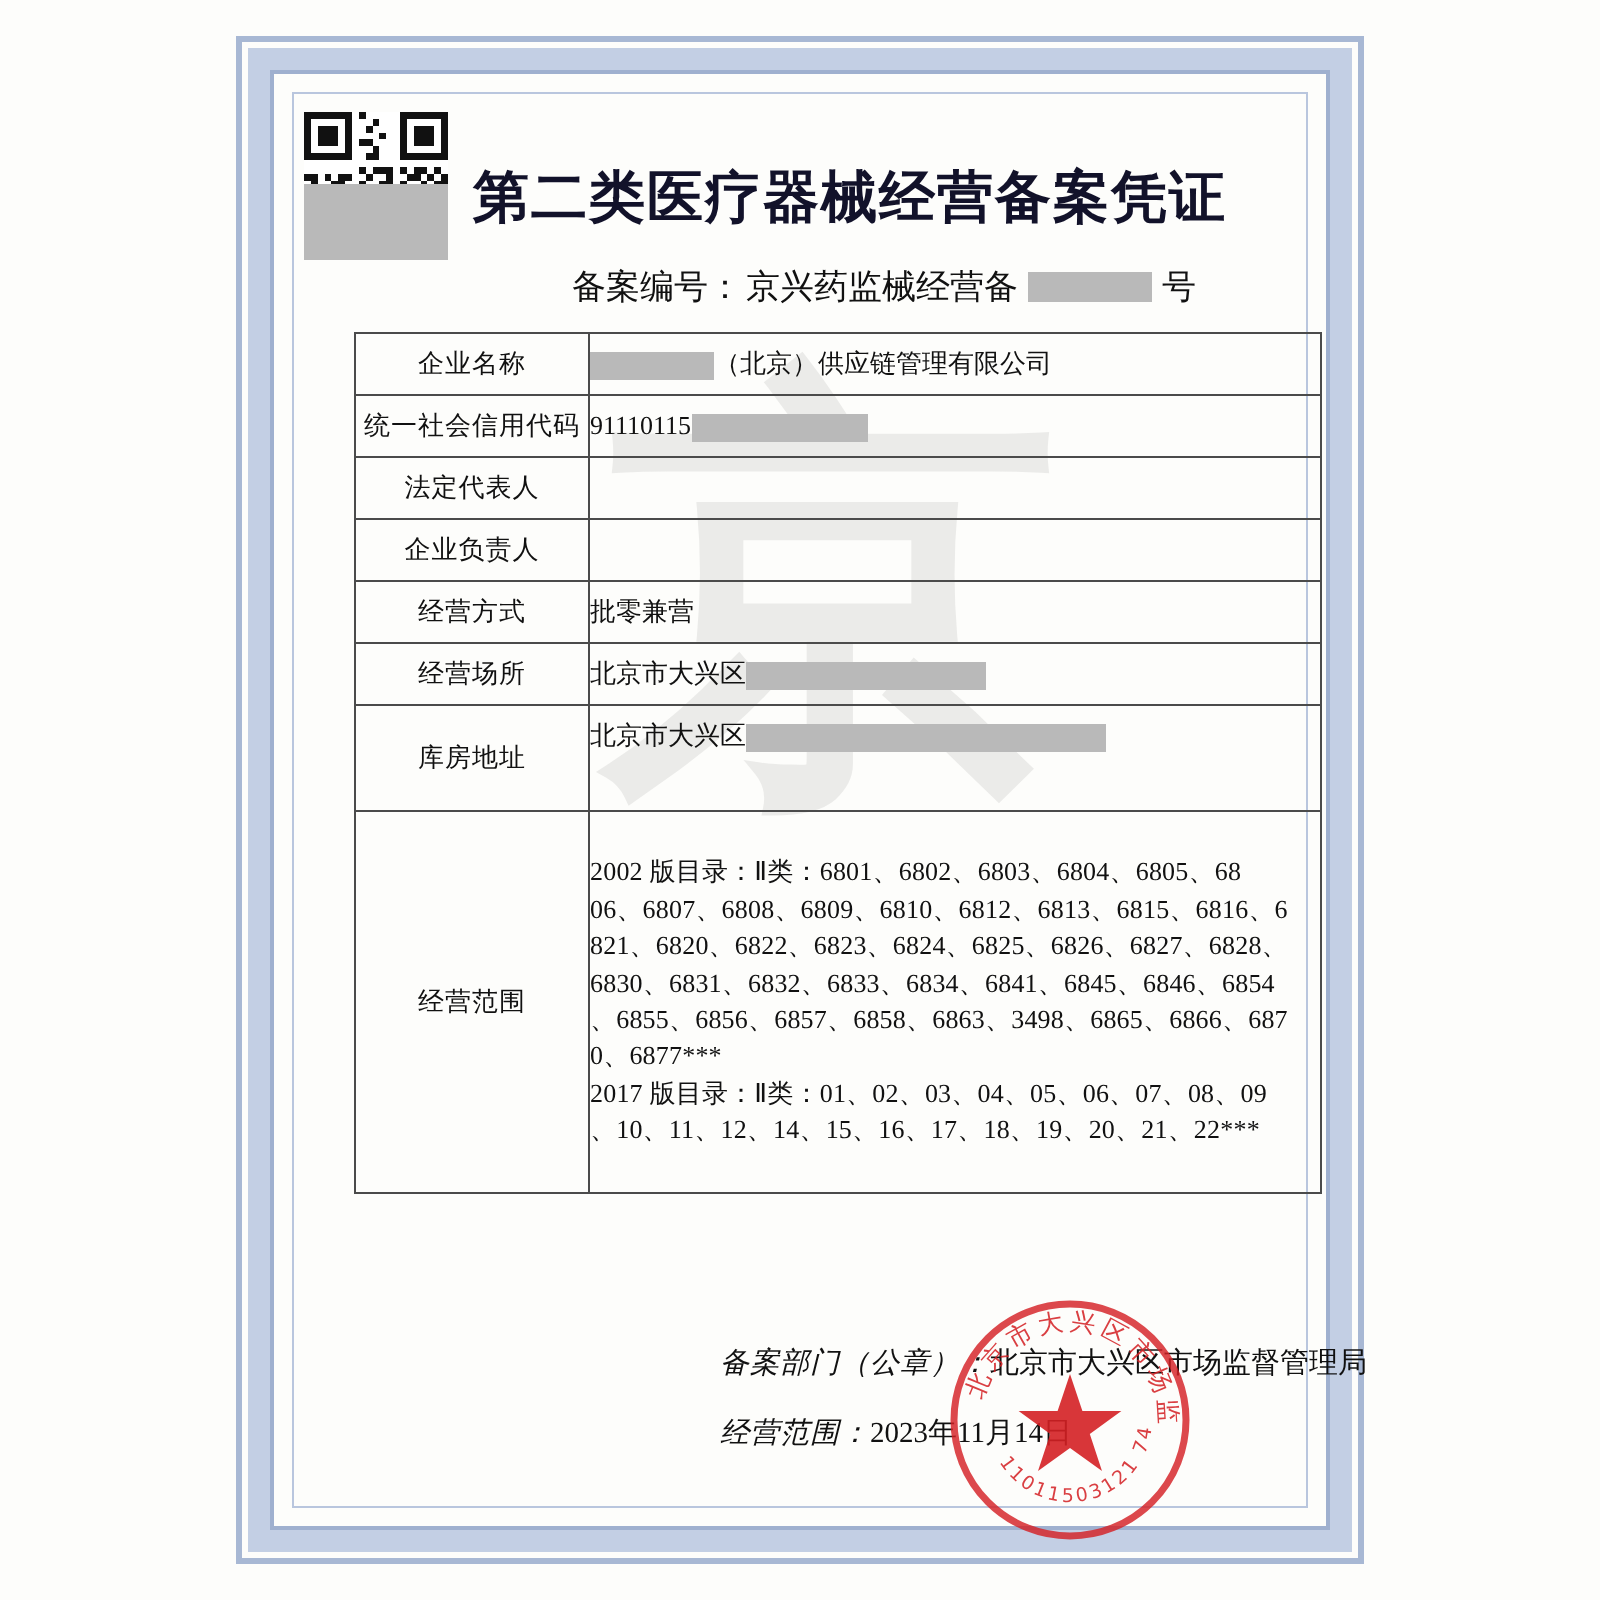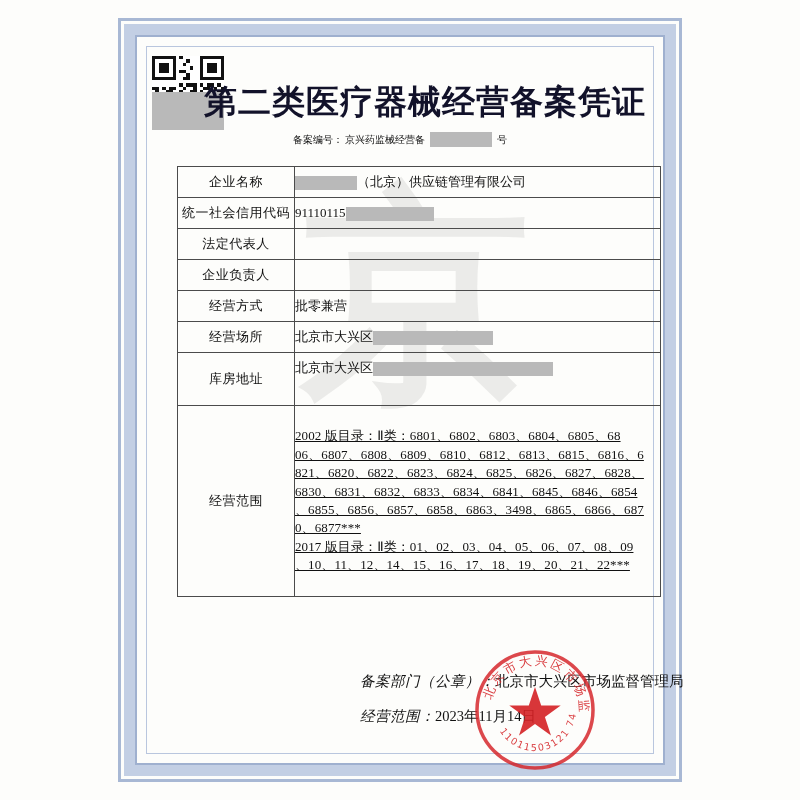--- a/index.html
+++ b/index.html
@@ -93,39 +93,40 @@
   }
 
   
   .title {
     position: absolute;
     left: 146px; top: 80px;
     width: 508px;
     text-align: center;
     font-family: "DejaVu Serif", serif;
     font-weight: bold;
-    font-size: 33px;
+    font-size: 28px;
     letter-spacing: 1px;
     color: #12122a;
     padding-left: 50px;
     box-sizing: border-box;
   }
 
   
   .recnum {
     position: absolute;
     left: 146px; top: 132px;
     width: 508px;
     text-align: center;
-    font-size: 10px;
+    font-size: 17px;
     color: #111;
     display: flex;
     justify-content: center;
     align-items: center;
     gap: 2px;
+    padding-left: 42px;
   }
   .redact-inline {
     display: inline-block;
     height: 15px;
     background: #b9b9b9;
     vertical-align: middle;
     margin: 0 3px;
   }
 
   
@@ -164,21 +165,20 @@
     text-align-last: justify;
   }
   .scope {
     height: 190px;
     vertical-align: top;
     padding: 7px 8px 4px 8px;
     font-size: 12.3px;
     line-height: 1.42;
     letter-spacing: 0.1px;
     word-break: break-all;
-    text-decoration: underline;
   }
   .scope-label { vertical-align: middle; }
   .redact-box {
     display: inline-block;
     background: #b9b9b9;
     height: 14px;
     vertical-align: middle;
   }
 
   

